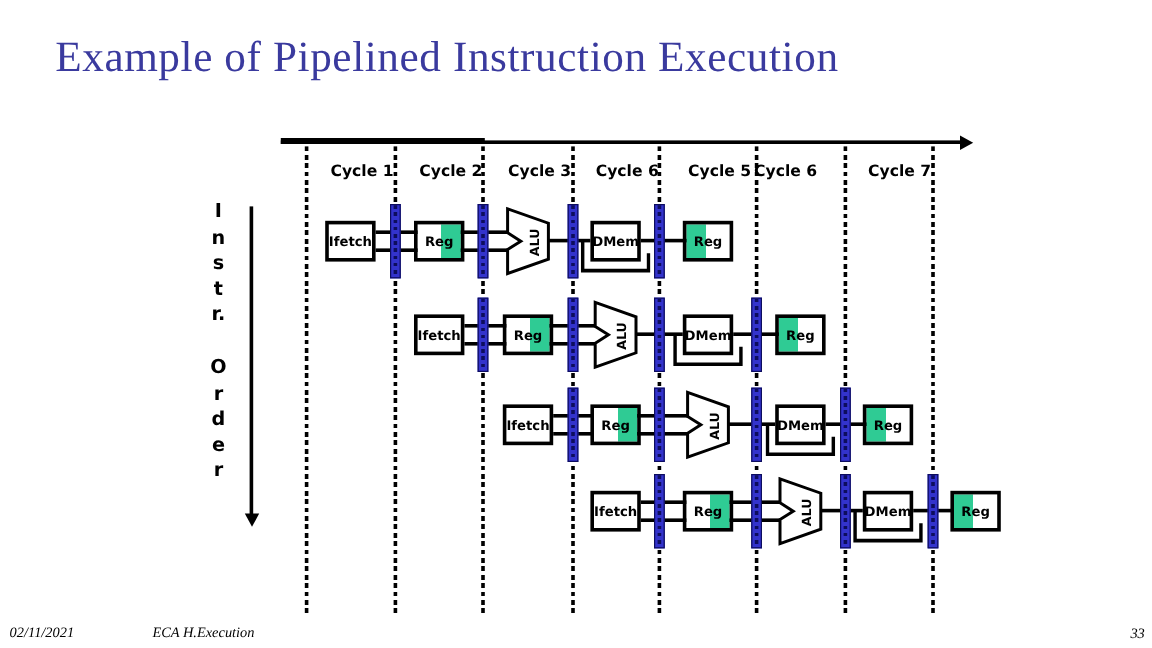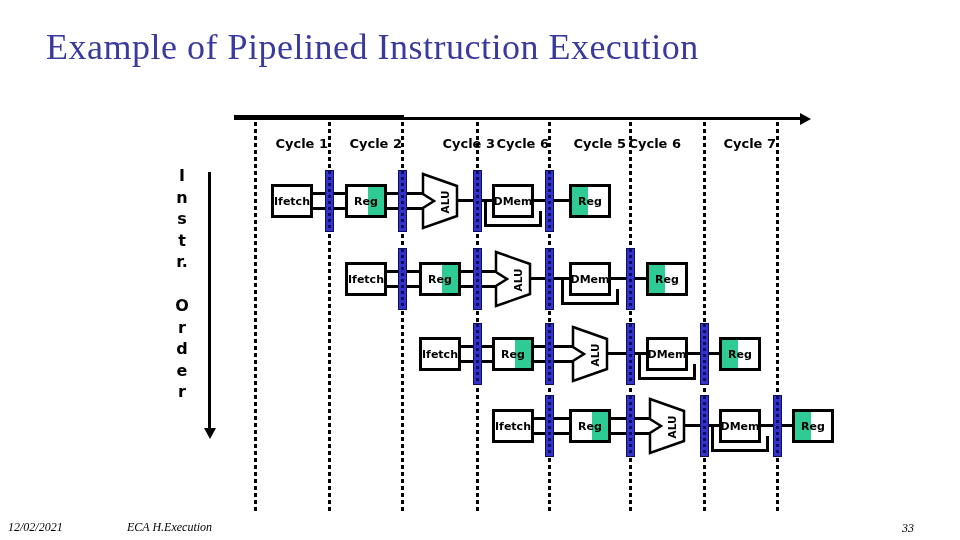--- a/index.html
+++ b/index.html
@@ -68,21 +68,21 @@
   <div class="vdash" style="left:328px"></div>
   <div class="vdash" style="left:401px"></div>
   <div class="vdash" style="left:476px"></div>
   <div class="vdash" style="left:548px"></div>
   <div class="vdash" style="left:629px"></div>
   <div class="vdash" style="left:703px"></div>
   <div class="vdash" style="left:776px"></div>
 
   <div class="cycle-label" style="left:256px">Cycle 1</div>
   <div class="cycle-label" style="left:330px">Cycle 2</div>
-  <div class="cycle-label" style="left:423px">Cycle 3</div>
+  <div class="cycle-label" style="left:404px">Cycle 3</div>
   <div class="cycle-label" style="left:477px">Cycle 6</div>
   <div class="cycle-label" style="left:554px">Cycle 5</div>
   <div class="cycle-label" style="left:609px">Cycle 6</div>
   <div class="cycle-label" style="left:704px">Cycle 7</div>
 
   <div class="vstack" style="top:165px">I
 n
 s
 t
 r.</div>
@@ -171,17 +171,17 @@
     <div class="pbox" style="left:492px;top:409px">Ifetch</div>
     <div class="pbox reg-read" style="left:569px;top:409px">Reg</div>
     <svg class="alu" style="left:648px;top:397px" viewBox="0 0 38 58">
       <polygon points="2,2 36,14 36,44 2,56 2,36 13,29 2,22" fill="#fff" stroke="#000" stroke-width="2.5"></polygon>
       <text transform="translate(25,30) rotate(-90)" text-anchor="middle" dominant-baseline="middle" font-size="10.5" font-weight="600">ALU</text>
     </svg>
     <div class="pbox" style="left:719px;top:409px">DMem</div>
     <div class="pbox reg-wb" style="left:792px;top:409px">Reg</div>
   </div>
 
-  <div class="footer" style="left:8px;top:520px">12/02/2021</div>
+  <div class="footer" style="left:8px;top:520px">02/11/2021</div>
   <div class="footer" style="left:127px;top:520px">ECA H.Execution</div>
-  <div class="footer" style="left:890px;top:521px;width:24px;text-align:right">33</div>
+  <div class="footer" style="left:930px;top:521px;width:24px;text-align:right">33</div>
 
 </div>
 
 </body></html>

